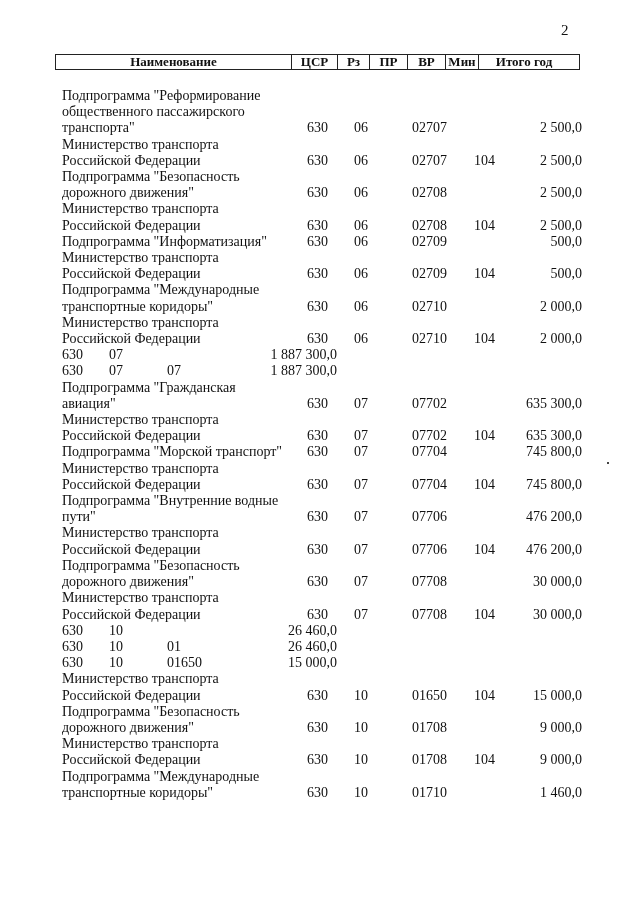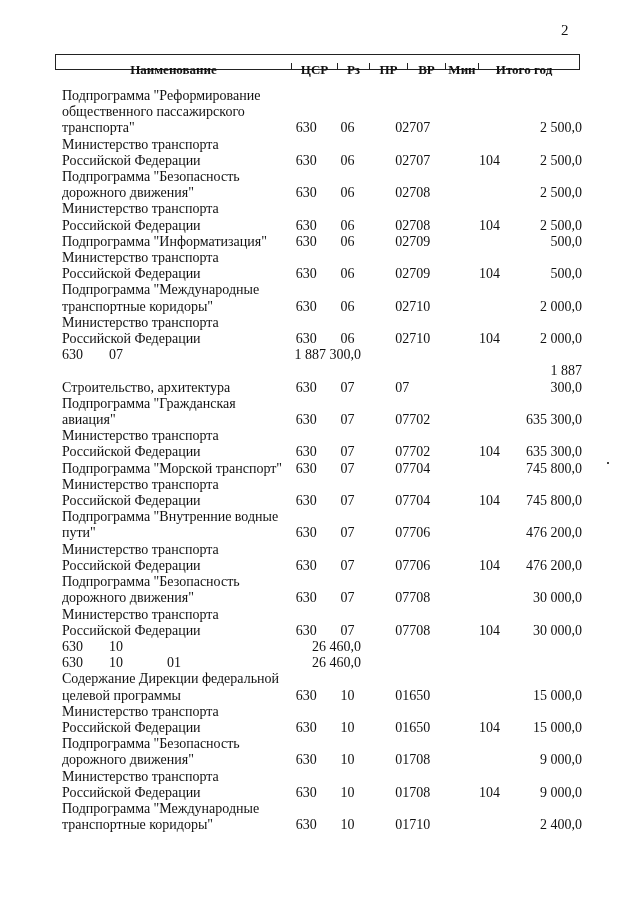--- a/index.html
+++ b/index.html
@@ -14,39 +14,38 @@
   }
   .header {
     position: absolute; left: 55px; top: 54px; width: 525px; height: 16px;
     border: 1px solid #222; border-bottom: 1.5px solid #222;
     display: flex; font-weight: bold; font-size: 13px;
     box-sizing: border-box;
   }
   .header div {
     border-right: 1px solid #222; text-align: center; line-height: 14px;
     box-sizing: border-box;
-    margin-top: 8px;
   }
   .header div:last-child { border-right: none; }
   .c-name { width: 236px; }
   .c-csr { width: 46px; }
   .c-rz { width: 32px; }
   .c-pr { width: 38px; }
   .c-vr { width: 38px; }
   .c-min { width: 33px; }
   .c-total { width: 90px; }
 
   .rows { position: absolute; left: 62px; top: 88px; width: 520px; }
   .row { display: flex; align-items: flex-end; font-size: 14px; line-height: 16.2px; }
   .row .name { width: 245px; white-space: pre-line; }
   .row .csr { width: 45px; text-align: left; }
   .row .rz { width: 34px; text-align: left; padding-left: 2px; }
   .row .pr { width: 38px; text-align: right; }
   .row .vr { width: 48px; text-align: left; }
-  .row .min { width: 40px; text-align: left; margin-left: 24px; }
+  .row .min { width: 40px; text-align: left; }
   .row .total { width: 68px; text-align: right; }
   .dot { position: absolute; left: 607px; top: 462px; width: 2px; height: 2px; background: #444; }
 </style>
 </head>
 <body>
 
 <div class="page-number">2</div>
 
 <div class="header">
   <div class="c-name">Наименование</div>
@@ -141,21 +140,20 @@
     </div>
     <div class="row">
       <div class="csr">630</div>
       <div class="rz">07</div>
       <div class="pr"></div>
       <div class="vr"></div>
       <div class="min"></div>
       <div class="total">1 887 300,0</div>
     </div>
     <div class="row">
-      <div class="name">Строительство, архитектура</div>
       <div class="csr">630</div>
       <div class="rz">07</div>
       <div class="pr">07</div>
       <div class="vr"></div>
       <div class="min"></div>
       <div class="total">1 887 300,0</div>
     </div>
     <div class="row">
       <div class="name">Подпрограмма "Гражданская
 авиация"</div>
@@ -245,22 +243,20 @@
     </div>
     <div class="row">
       <div class="csr">630</div>
       <div class="rz">10</div>
       <div class="pr">01</div>
       <div class="vr"></div>
       <div class="min"></div>
       <div class="total">26 460,0</div>
     </div>
     <div class="row">
-      <div class="name">Содержание Дирекции федеральной
-целевой программы</div>
       <div class="csr">630</div>
       <div class="rz">10</div>
       <div class="pr">01</div>
       <div class="vr">650</div>
       <div class="min"></div>
       <div class="total">15 000,0</div>
     </div>
     <div class="row">
       <div class="name">Министерство транспорта
 Российской Федерации</div>
@@ -292,17 +288,17 @@
       <div class="total">9 000,0</div>
     </div>
     <div class="row">
       <div class="name">Подпрограмма "Международные
 транспортные коридоры"</div>
       <div class="csr">630</div>
       <div class="rz">10</div>
       <div class="pr">01</div>
       <div class="vr">710</div>
       <div class="min"></div>
-      <div class="total">2 400,0</div>
+      <div class="total">1 460,0</div>
     </div>
   </div>
 
 <div class="dot"></div>
 
 </body></html>

